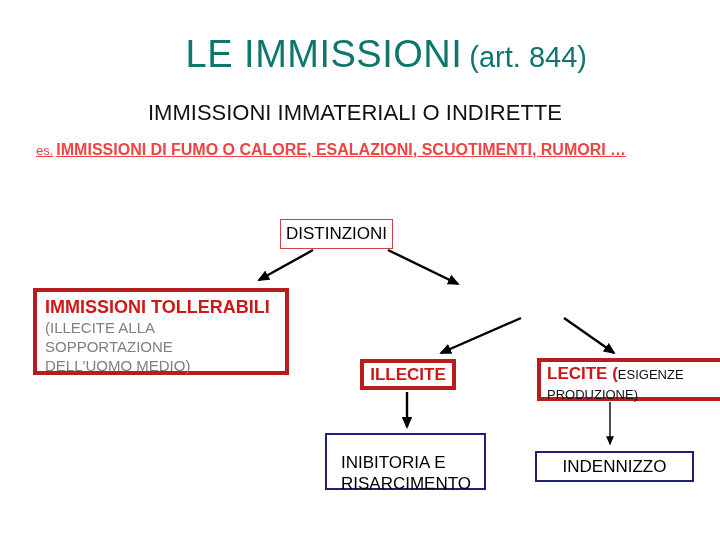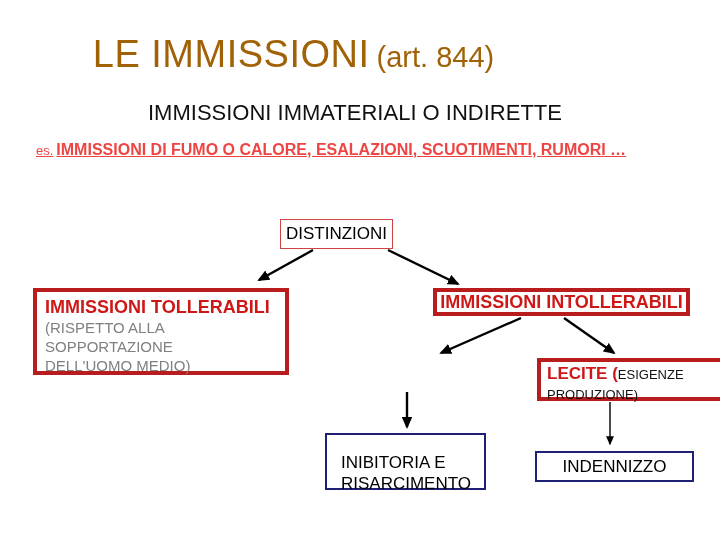--- a/index.html
+++ b/index.html
@@ -10,22 +10,22 @@
     background: #ffffff;
     overflow: hidden;
     font-family: "Liberation Sans", sans-serif;
     color: #000000;
   }
   
   .title {
     position: absolute;
     left: 0; top: 33px;
     width: 587px;
-    text-align: center;
-    color: #a16207;
+    text-align: right;
+    color: #0f766e;
     white-space: nowrap;
   }
   .title-main   { font-size: 38px; letter-spacing: 0.5px; }
   .title-suffix { font-size: 29px; margin-left: 7px; }
   .subtitle {
     position: absolute;
     left: 148px; top: 100px;
     font-size: 22px;
     white-space: nowrap;
     color: #111111;
@@ -93,27 +93,27 @@
     <line x1="407" y1="392" x2="407" y2="427" stroke="#000000" stroke-width="2.4" marker-end="url(#ah)"></line>
     <line x1="610" y1="402" x2="610" y2="444" stroke="#000000" stroke-width="1.4" marker-end="url(#ah-thin)"></line>
   </svg>
 
   <div class="node b-red center box-distinzioni">
     <span>DISTINZIONI</span>
   </div>
 
   <div class="node b-green box-tollerabili">
     <div class="node-title redtext">IMMISSIONI TOLLERABILI</div>
-    <div class="node-note">(RISPETTO ALLA SOPPORTAZIONE DELL'UOMO MEDIO)</div>
+    <div class="node-note">(ILLECITE ALLA SOPPORTAZIONE DELL'UOMO MEDIO)</div>
   </div>
 
-  <div class="node b-green center box-intollerabili">
-    <span class="redtext">IMMISSIONI INTOLLERABILI</span>
+
+  <div class="node b-green center box-illecite">
+    <span class="redtext">ILLECITE</span>
   </div>
-
 
   <div class="node b-green box-lecite">
     <span class="redtext lecite-main">LECITE (</span><span class="lecite-note">ESIGENZE PRODUZIONE)</span>
   </div>
 
   <div class="node b-navy box-inibitoria">
     <div class="wrapbox">INIBITORIA E RISARCIMENTO</div>
   </div>
 
   <div class="node b-navy center box-indennizzo">

